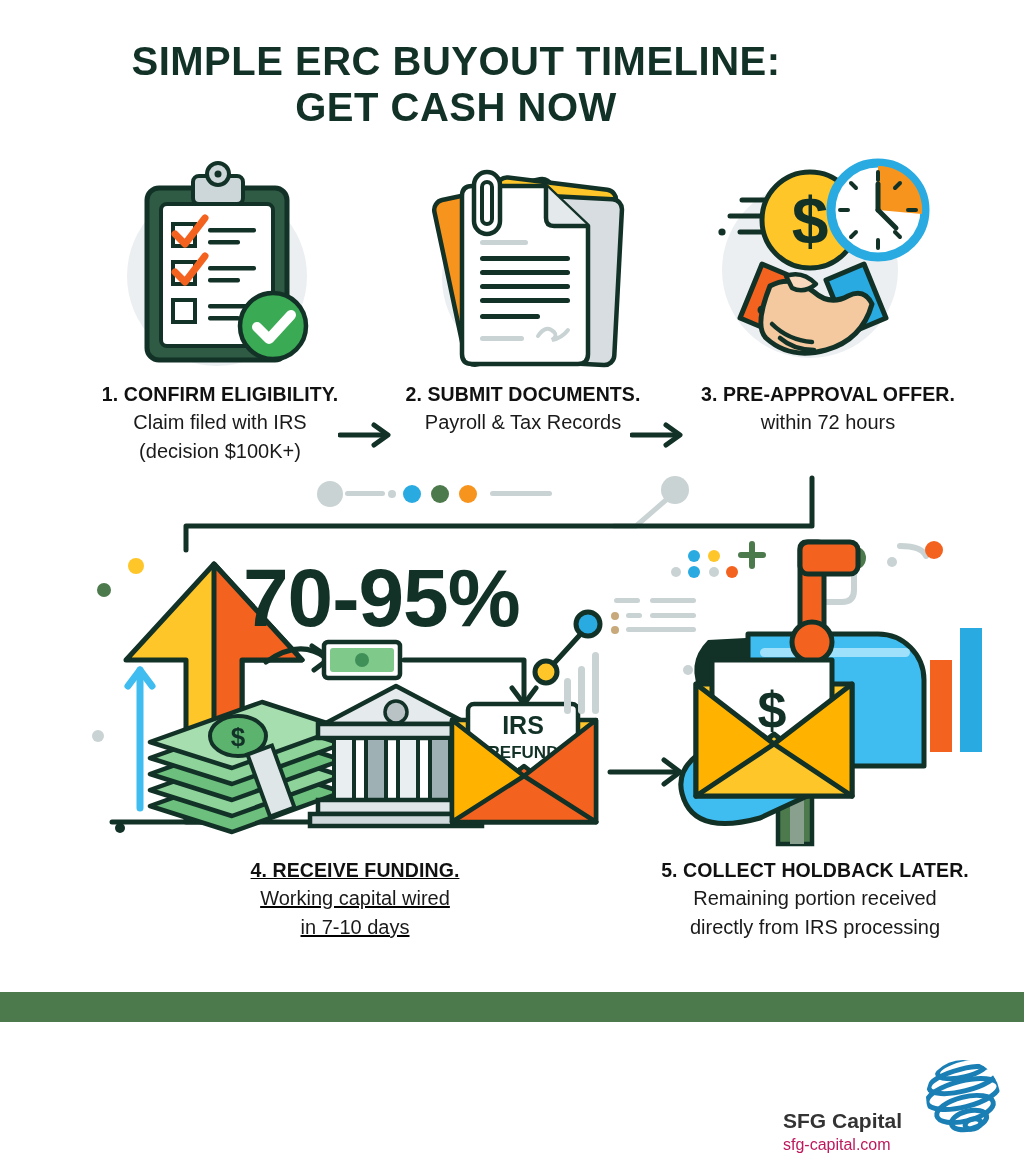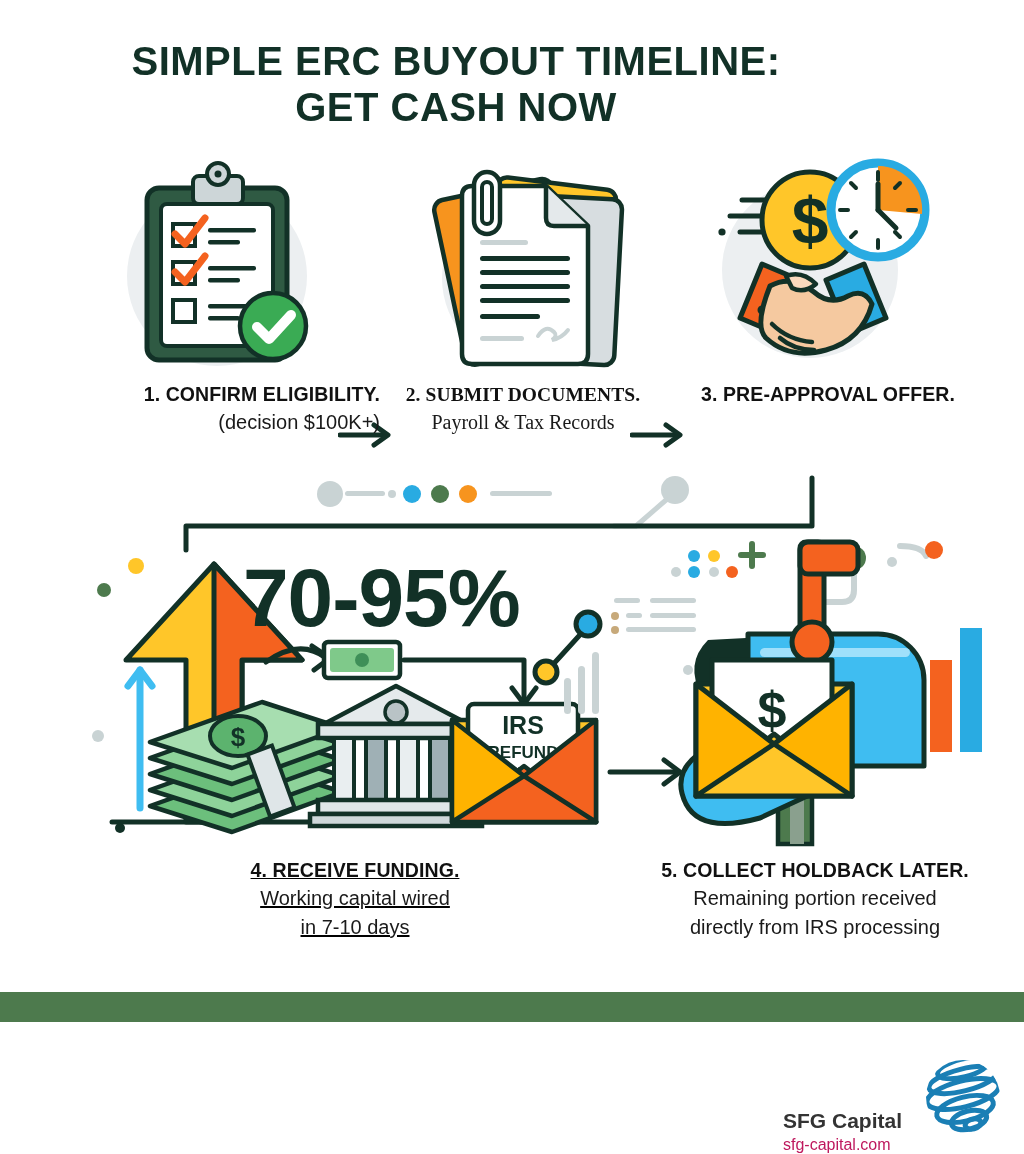--- a/index.html
+++ b/index.html
@@ -43,22 +43,22 @@
   .cap-row1 { position: absolute; top: 382px; left: 0; width: 1024px; }
   .caption { position: absolute; text-align: center; }
   .cap-title {
     font-weight: 700; font-size: 19.5px; color: #111111;
     letter-spacing: 0.1px; line-height: 25px; white-space: nowrap;
   }
   .cap-body {
     font-weight: 400; font-size: 20px; color: #1a1a1a;
     line-height: 27px; margin-top: 2px;
   }
-  .c1 { left: 60px; width: 320px; text-align: right; }
-  .c2 { left: 368px; width: 310px; font-family: Liberation Serif, serif; }
+  .c1 { left: 60px; width: 320px; }
+  .c2 { left: 368px; width: 310px; }
   .c3 { left: 668px; width: 320px; }
 
   
   .band { position: absolute; top: 470px; left: 0; width: 1024px; height: 110px; }
 
   
   .mid { position: absolute; top: 520px; left: 0; width: 1024px; height: 350px; }
 
   .pct {
     position: absolute; left: 243px; top: 557px;
@@ -215,28 +215,30 @@
         <path d="M86 118 q16 -6 30 8 q-12 10 -24 4 Z" fill="#f9d9bd" stroke="#123127" stroke-width="4.5" stroke-linejoin="round"></path>
         <path d="M72 166 q16 16 40 18" fill="none" stroke="#123127" stroke-width="4.5" stroke-linecap="round"></path>
         <path d="M80 180 q14 12 34 12" fill="none" stroke="#123127" stroke-width="4.5" stroke-linecap="round"></path>
       </svg>
     </div>
   </div>
 
   <div class="cap-row1">
     <div class="caption c1">
       <div class="cap-title">1. CONFIRM ELIGIBILITY.</div>
+      <div class="cap-body">Claim filed with IRS</div>
       <div class="cap-body">(decision $100K+)</div>
     </div>
     <div class="caption c2">
       <div class="cap-title">2. SUBMIT DOCUMENTS.</div>
       <div class="cap-body">Payroll &amp; Tax Records</div>
     </div>
     <div class="caption c3">
       <div class="cap-title">3. PRE-APPROVAL OFFER.</div>
+      <div class="cap-body">within 72 hours</div>
     </div>
   </div>
 
   <div class="band">
     <svg width="1024" height="110" viewBox="0 0 1024 110">
 
       <circle cx="330" cy="24" r="13" fill="#c9d3d4"></circle>
       <rect x="345" y="21" width="40" height="5" rx="2.5" fill="#c9d3d4"></rect>
       <circle cx="392" cy="24" r="4" fill="#c9d3d4"></circle>
       <circle cx="412" cy="24" r="9" fill="#29abe2"></circle>

